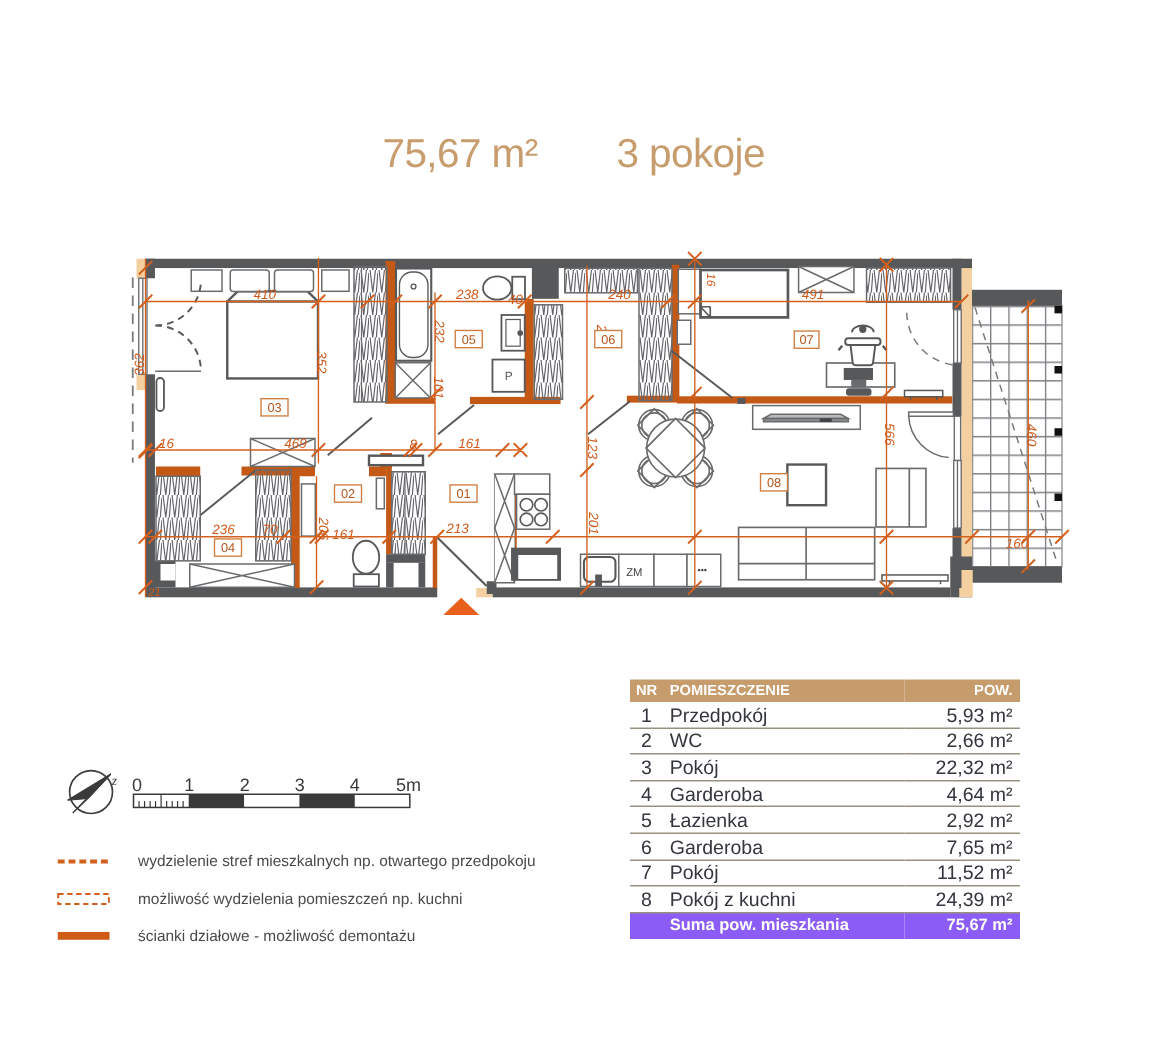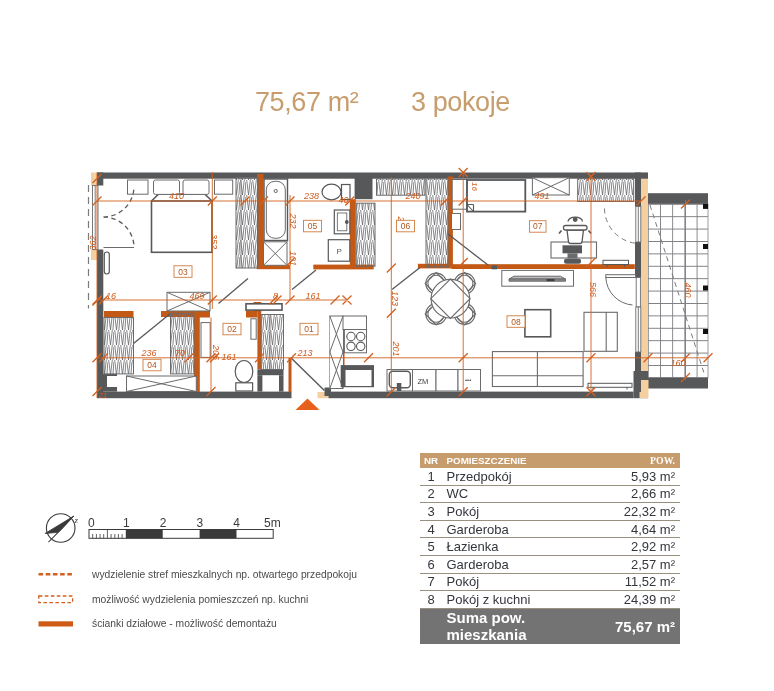--- a/index.html
+++ b/index.html
@@ -3,39 +3,39 @@
 <meta charset="utf-8">
 <style>
 html,body{margin:0;padding:0;background:#ffffff;}
 body{font-family:"Liberation Sans", sans-serif;}
 #page{position:relative;width:774px;height:691px;overflow:hidden;background:#fff;}
 .title{position:absolute;font-size:27px;color:#c89d6e;letter-spacing:-0.4px;line-height:1;}
 #plan{position:absolute;left:0;top:0;}
 table.areas{position:absolute;left:420px;top:453px;width:260px;border-collapse:collapse;font-size:13px;color:#34363e;}
 table.areas td{padding:0;height:16.6px;border-bottom:1px solid #98917f;}
 table.areas .hdr td{background:#c79c6d;color:#fff;font-size:9.8px;font-weight:bold;height:15px;border-bottom:none;margin-top:16px;}
-table.areas .ftr td{background:#737373;color:#fff;font-size:15px;font-weight:bold;height:35px;border-bottom:none;}
+table.areas .ftr td{background:#8b5cf6;color:#fff;font-size:11px;font-weight:bold;height:17px;border-bottom:none;}
 td.c1{width:22px;text-align:center;}
 td.c2{text-align:left;padding-left:4.5px !important;}
 td.c3{width:72px;text-align:right;padding-right:5px !important;}
 </style>
 </head>
 <body>
 <div id="page">
 
 <div class="title" style="left:255px;top:89px;">75,67 m²</div>
 
 <div class="title" style="left:411px;top:89px;">3 pokoje</div>
 
 <table class="areas">
 <tbody>
         <tr class="hdr">
           <td class="c1">NR</td>
           <td class="c2">POMIESZCZENIE</td>
-          <td class="c3" style="padding-right:2px;font-family:Liberation Serif, serif;">POW.</td>
+          <td class="c3" style="padding-right:2px;">POW.</td>
         </tr>
 <tr>
           <td class="c1">1</td>
           <td class="c2">Przedpokój</td>
           <td class="c3">5,93 m²</td>
         </tr>
 <tr>
           <td class="c1">2</td>
           <td class="c2">WC</td>
           <td class="c3">2,66 m²</td>
@@ -51,21 +51,21 @@
           <td class="c3">4,64 m²</td>
         </tr>
 <tr>
           <td class="c1">5</td>
           <td class="c2">Łazienka</td>
           <td class="c3">2,92 m²</td>
         </tr>
 <tr>
           <td class="c1">6</td>
           <td class="c2">Garderoba</td>
-          <td class="c3">2,57 m²</td>
+          <td class="c3">7,65 m²</td>
         </tr>
 <tr>
           <td class="c1">7</td>
           <td class="c2">Pokój</td>
           <td class="c3">11,52 m²</td>
         </tr>
 <tr>
           <td class="c1">8</td>
           <td class="c2">Pokój z kuchni</td>
           <td class="c3">24,39 m²</td>

